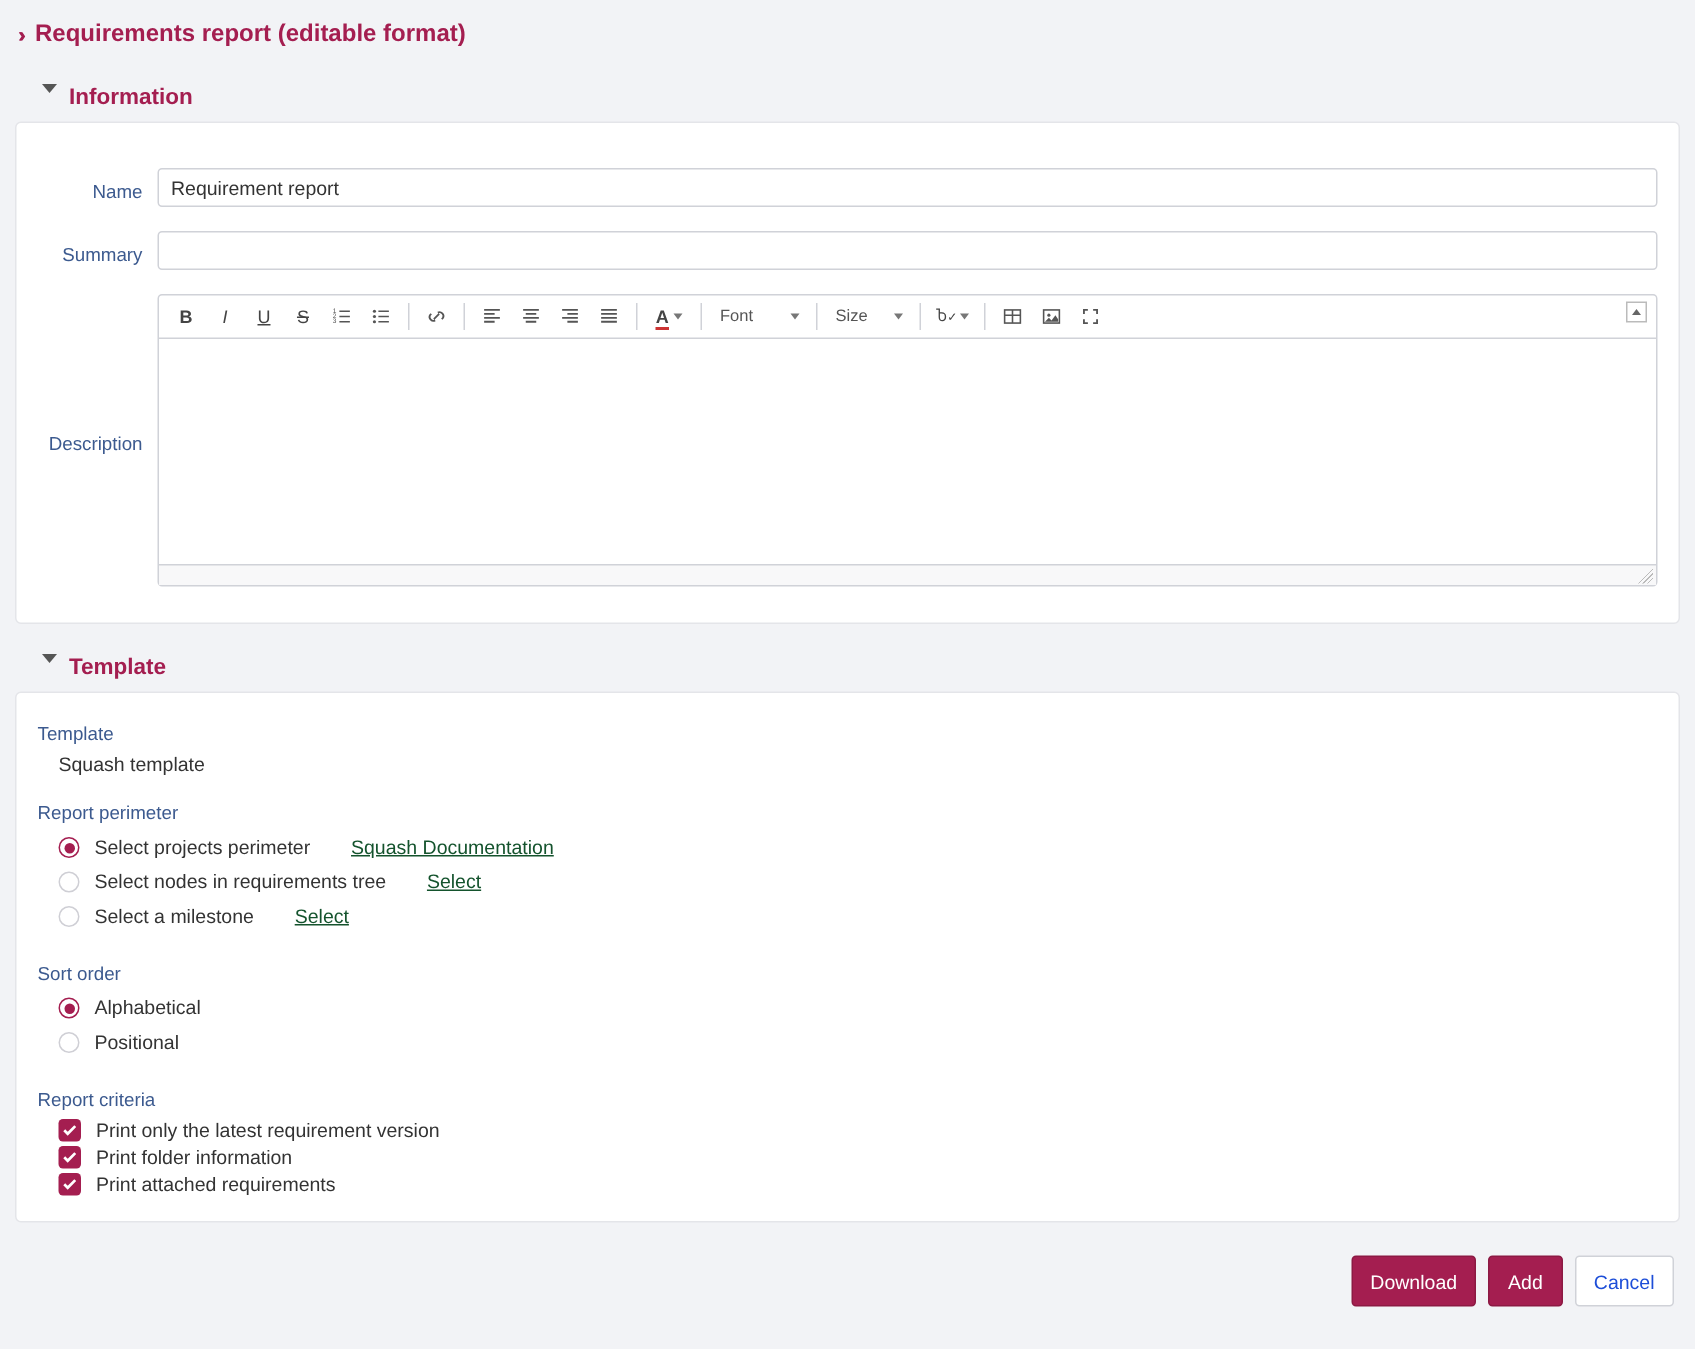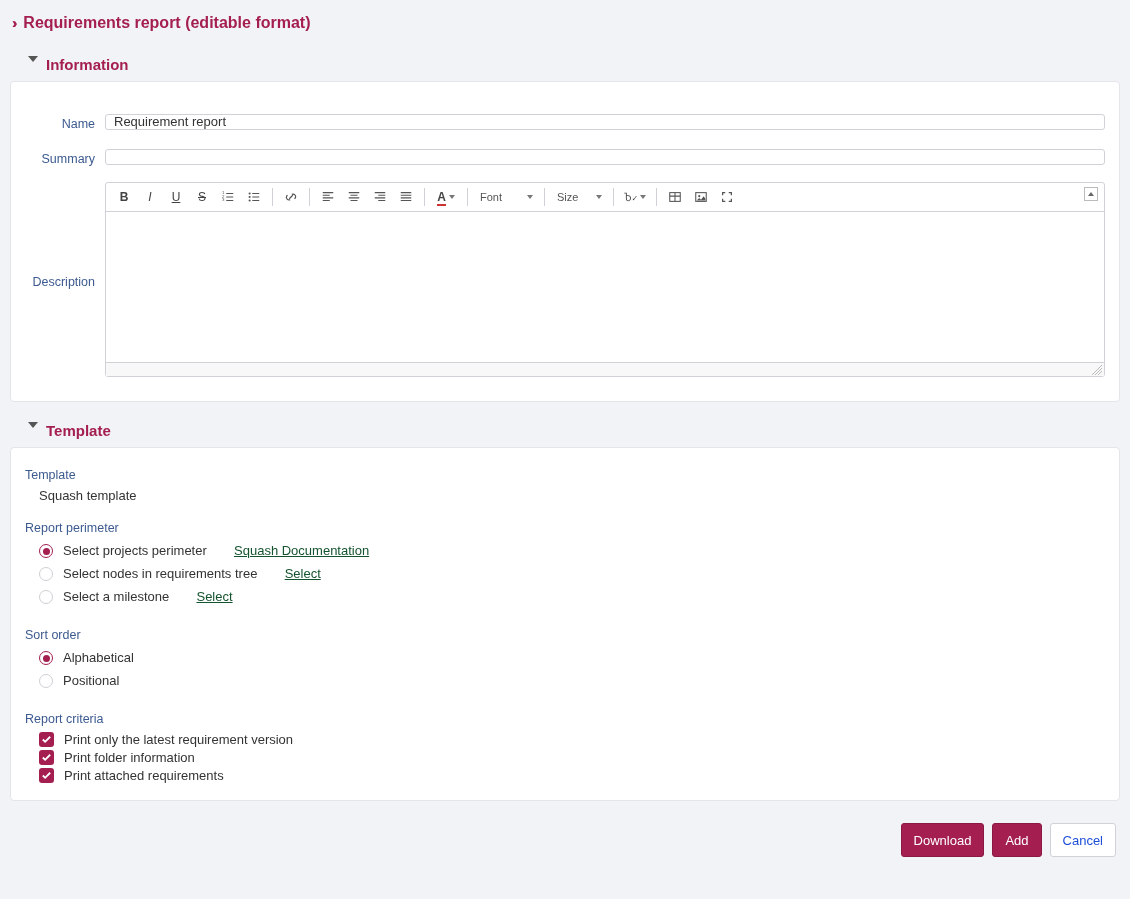--- a/index.html
+++ b/index.html
@@ -65,21 +65,21 @@
     width: 80px;
     text-align: right;
     padding-right: 10px;
     padding-top: 5px;
     color: #3c5a8f;
     font-size: 12.5px;
   }
   .form-field { flex: 1; }
   .text-input {
     width: 100%;
-    height: 16px;
+    height: 26px;
     border: 1px solid #d0d2d8;
     border-radius: 3px;
     padding: 0 8px;
     font-size: 13px;
     color: #333;
     background: #fff;
   }
   .editor-wrap {
     border: 1px solid #d0d2d8;
     border-radius: 3px;

